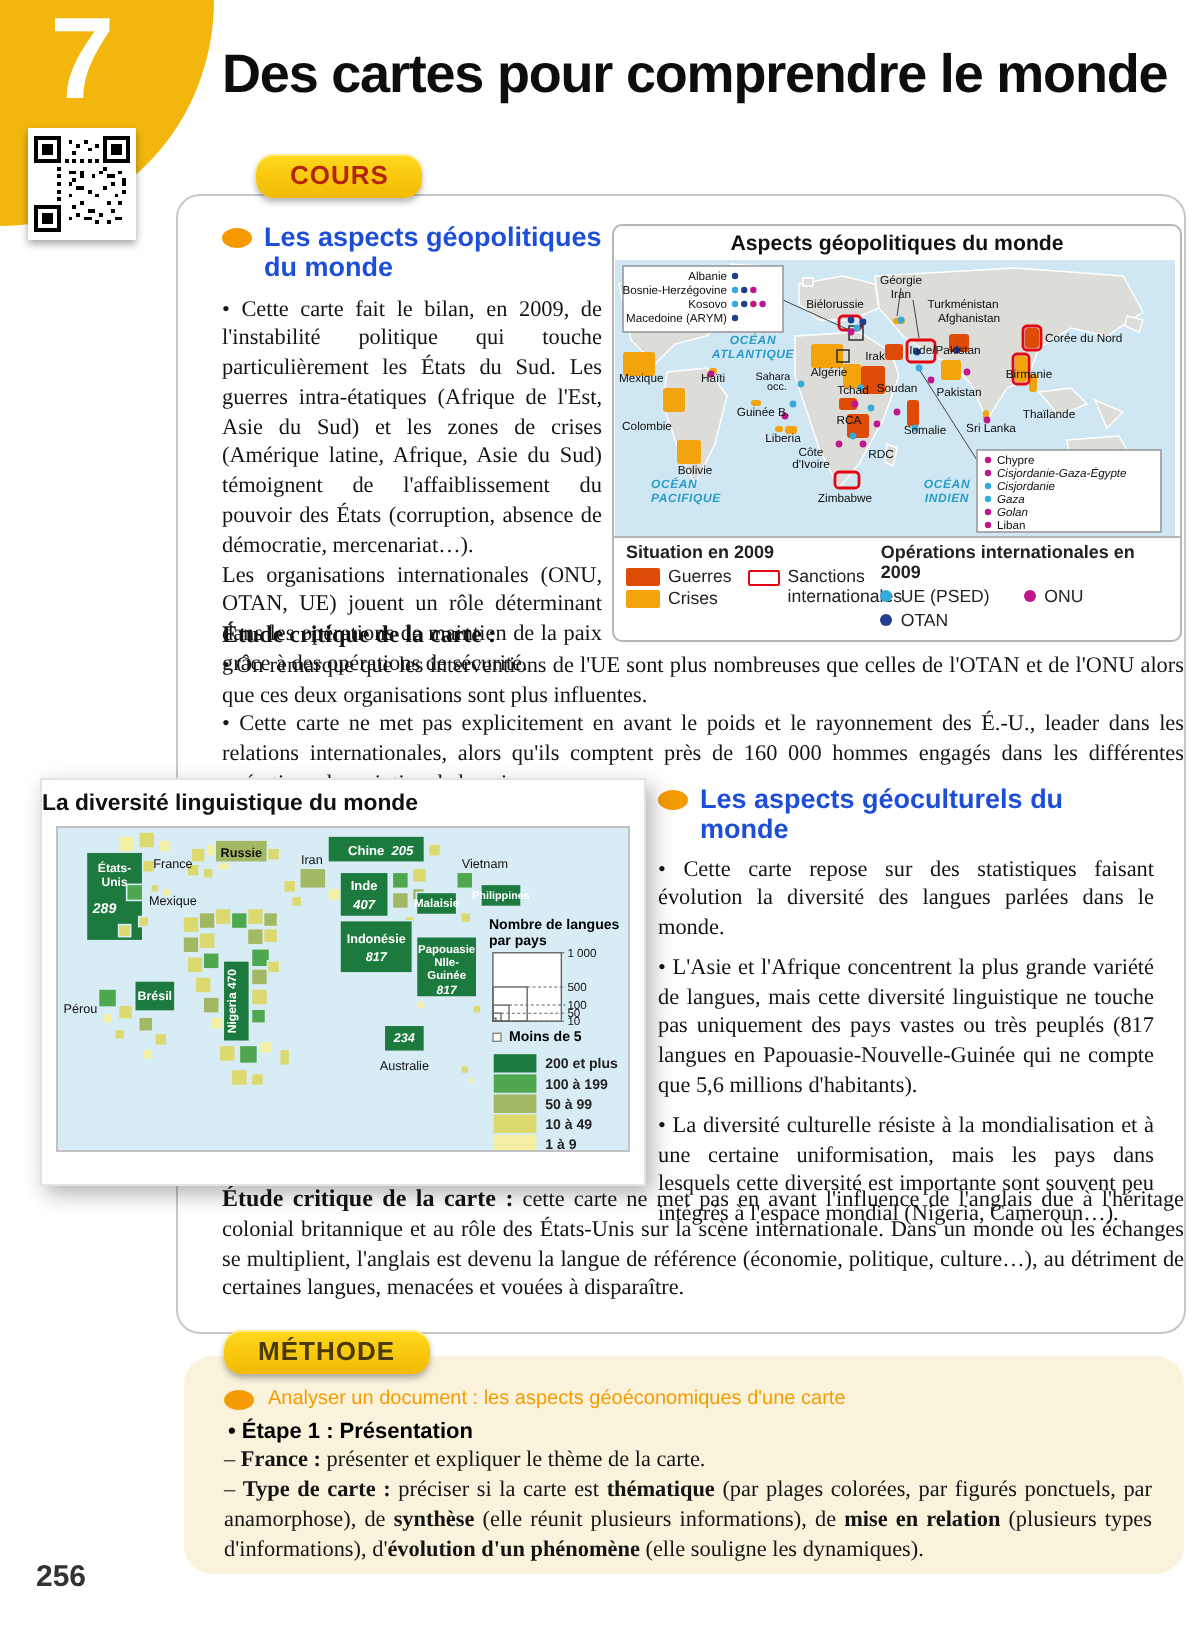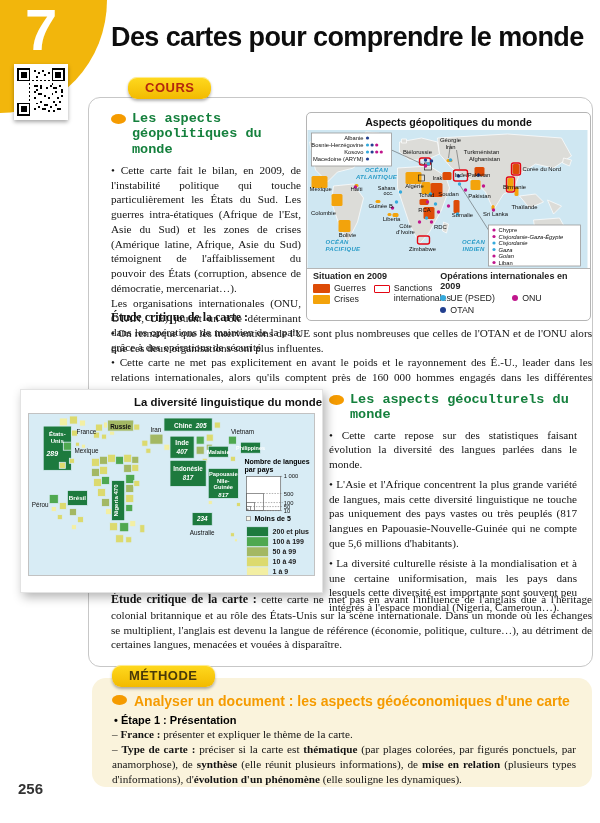--- a/index.html
+++ b/index.html
@@ -19,21 +19,21 @@
 
   .badge{position:absolute;z-index:4;background:linear-gradient(#ffd91f,#f2ba00);border-radius:9px;
          padding:3px 17px 4px;font-weight:bold;font-size:13px;letter-spacing:.5px;
          box-shadow:0 2px 3px rgba(0,0,0,.3), inset 0 1px 0 rgba(255,255,255,.5);}
   .badge-cours{left:128px;top:77px;color:#b3260e;}
   .badge-methode{left:112px;top:665px;color:#4a3a08;}
 
   .main-box{position:absolute;left:88px;top:97px;width:503px;height:568px;background:#fff;
             border:1.5px solid #c7c7c7;border-radius:12px;}
 
-  .sec-head{display:flex;gap:6px;font-size:13.5px;font-weight:bold;line-height:1.13;color:#15803d;font-family:Liberation Mono, monospace;}
+  .sec-head{display:flex;gap:6px;font-size:13.5px;font-weight:bold;line-height:1.13;color:#1d4ed8;}
   .bullet{flex:0 0 auto;width:15px;height:10px;background:#f59b00;border-radius:50%;margin-top:3px;}
   .serif{font-family:"Liberation Serif",serif;font-size:11.2px;line-height:1.32;text-align:justify;color:#141414;margin:0;}
   .etude-head{font-weight:bold;font-size:12px;}
 
   .col-left{position:absolute;left:22px;top:13px;width:190px;}
   .col-left .serif{margin-top:6px;}
   .col-right{position:absolute;left:240px;top:294px;width:248px;}
   .col-right .serif{margin-top:5px;}
 
   .geo-fig{position:absolute;left:217px;top:14px;width:283px;border:1px solid #b5b5b5;border-radius:5px;
@@ -50,28 +50,28 @@
   .sw-outline{background:#fff;border:1.7px solid #e30613;height:6px;width:14px;}
   .dot{display:inline-block;width:6px;height:6px;border-radius:50%;flex:0 0 auto;}
   .gl-flex{display:flex;gap:8px;}
   .gl-grid{display:grid;grid-template-columns:1fr 1fr;}
 
   .etude1{position:absolute;left:22px;top:212px;width:481px;}
   .etude2{position:absolute;left:22px;top:494px;width:481px;}
 
   .lang-box{position:absolute;left:20px;top:389px;width:301px;height:202px;background:#fff;z-index:2;
             border:1px solid #e3e3e3;box-shadow:3px 4px 10px rgba(0,0,0,.3);}
-  .lang-title{text-align:right;font-weight:bold;font-size:11.4px;padding-top:6px;}
+  .lang-title{text-align:left;font-weight:bold;font-size:11.4px;padding-top:6px;}
   .lang-mapwrap{margin:5px 7px;border:1px solid #c2c2c2;background:#d8ecf5;}
   .lang-mapwrap svg{display:block;}
 
   .methode-box{position:absolute;left:92px;top:678px;width:500px;height:109px;background:#faf3dc;
                border-radius:14px;z-index:2;}
   .methode-inner{padding:15px 16px 8px 20px;}
-  .m-head{display:flex;gap:7px;color:#f59b00;font-size:14px;font-weight:bold;}
+  .m-head{display:flex;gap:7px;color:#f59b00;font-size:10px;font-weight:normal;align-items:flex-end;}
   .m-head .bullet{background:#f59b00;margin-top:2px;}
   .m-etape{font-size:11px;font-weight:bold;margin:5px 0 1px 2px;color:#000;}
   .m-line{font-family:"Liberation Serif",serif;font-size:11.2px;line-height:1.34;text-align:justify;margin:0;color:#141414;}
   .bseg{font-weight:bold;}
 
   .page-num{position:absolute;left:18px;top:780px;font-size:15px;font-weight:bold;color:#333;}
 </style>
 </head>
 <body>
 

